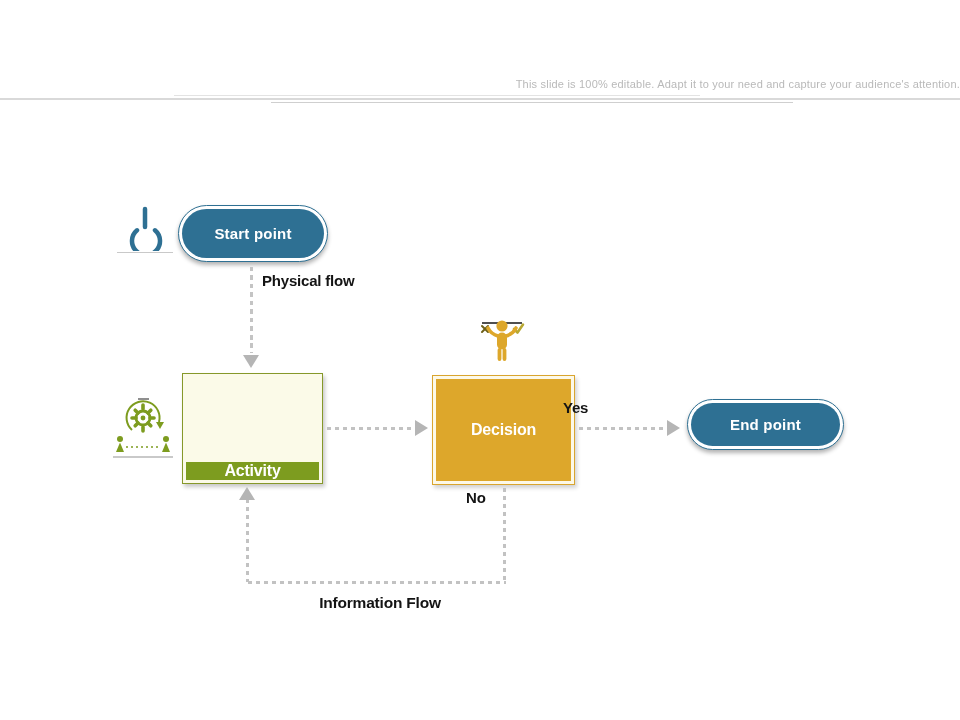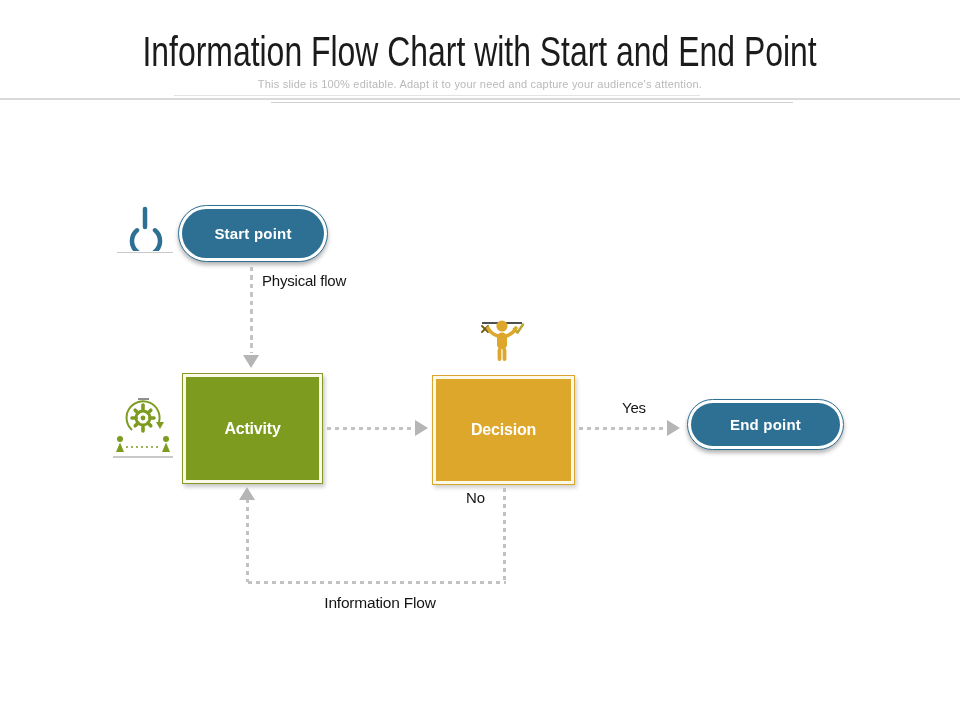--- a/index.html
+++ b/index.html
@@ -12,21 +12,21 @@
   
   .title-row {
     position:absolute; top:30px; left:0; width:960px;
     display:flex; justify-content:center;
   }
   .title {
     font-size:42px; font-weight:400; color:#1b1b1b; white-space:nowrap;
     transform:scaleX(0.76); transform-origin:center top; line-height:1.05;
   }
   .subtitle {
-    position:absolute; top:78px; left:0; width:960px; text-align:center;
+    position:absolute; top:78px; left:0; width:960px; text-align:right;
     font-size:11px; color:#b9b9b9; letter-spacing:0.2px;
   }
   .hline { position:absolute; }
   .line-a { top:95px;  left:174px; width:526px; height:1px;   background:#e3e3e3; }
   .line-b { top:98px;  left:0;     width:960px; height:1.5px; background:#d9d9d9; }
   .line-c { top:101.5px; left:271px; width:522px; height:1.5px; background:#cfcfcf; }
 
   
   .pill {
     position:absolute; border:1.5px solid #2E7093; border-radius:32px;
@@ -41,60 +41,58 @@
   .pill-end   { left:687px; top:399px; width:157px; height:51px; }
 
   
   .pbox { position:absolute; padding:3px; display:flex; }
   .pbox-inner { flex:1; display:flex; align-items:center; justify-content:center; }
   .pbox-label { color:#fff; font-weight:700; font-size:16px; letter-spacing:-0.2px; }
   .box-activity {
     left:182px; top:373px; width:141px; height:111px;
     border:1px solid #86982A; background:#FBFAE8;
     box-shadow:2px 3px 4px rgba(0,0,0,0.22);
+    align-items:flex-end;
   }
   .box-activity .pbox-inner { background:#7D9C1F; }
   .box-decision {
     left:432px; top:375px; width:143px; height:110px;
     border:1px solid #D9A52F; background:#FDF9E8;
     box-shadow:2px 3px 4px rgba(0,0,0,0.18);
   }
   .box-decision .pbox-inner { background:#DDA72B; }
 
   
   .conn { position:absolute; }
   .dot-h { height:3px; background-image:repeating-linear-gradient(to right,#c2c2c2 0 4px,transparent 4px 8px); }
   .dot-v { width:3px;  background-image:repeating-linear-gradient(to bottom,#c2c2c2 0 4px,transparent 4px 8px); }
   .dash-v{ width:3px;  background-image:repeating-linear-gradient(to bottom,#c4c4c4 0 4.5px,transparent 4.5px 8.5px); }
   .ah { position:absolute; width:0; height:0; }
   .ah-down  { border-left:8px solid transparent; border-right:8px solid transparent; border-top:13px solid #b5b5b5; }
   .ah-up    { border-left:8px solid transparent; border-right:8px solid transparent; border-bottom:13px solid #b5b5b5; }
   .ah-right { border-top:8px solid transparent; border-bottom:8px solid transparent; border-left:13px solid #b5b5b5; }
 
-  .flow-label { position:absolute; font-weight:400; font-size:15px; color:#141414; letter-spacing:-0.2px; white-space:nowrap; }
+  .flow-label { position:absolute; font-weight:700; font-size:15px; color:#141414; letter-spacing:-0.2px; white-space:nowrap; }
   .lbl-physical { left:262px; top:272px; }
-  .lbl-yes { left:622px; top:399px; }
+  .lbl-yes { left:563px; top:399px; }
   .lbl-no  { left:466px; top:489px;text-align:center; }
   .lbl-info { left:295px; top:594px; width:170px; text-align:center; font-size:15.5px; }
 
   
   .icon-underline { position:absolute; background:#c9c9c9; }
   .ul-power { left:117px; top:252px; width:56px; height:1px; }
   .ul-gear  { left:113px; top:456px; width:60px; height:1.5px; }
 
   .icon-abs { position:absolute; }
 </style>
 </head>
 <body>
 
 <div class="slide">
 
-  <div class="title-row">
-    <div class="title">Information Flow Chart with Start and End Point</div>
-  </div>
   <div class="subtitle">This slide is 100% editable. Adapt it to your need and capture your audience's attention.</div>
   <div class="hline line-a"></div>
   <div class="hline line-b"></div>
   <div class="hline line-c"></div>
 
   <svg class="icon-abs" style="left:124px; top:205px;" width="42" height="46" viewBox="0 0 42 46">
     <path d="M 12 15.3 A 14 14 0 1 0 30 15.3" fill="none" stroke="#2E7093" stroke-width="4.5" stroke-linecap="round" transform="translate(1,10)"></path>
     <line x1="21" y1="4" x2="21" y2="22" stroke="#2E7093" stroke-width="4.5" stroke-linecap="round"></line>
   </svg>
   <div class="icon-underline ul-power"></div>

